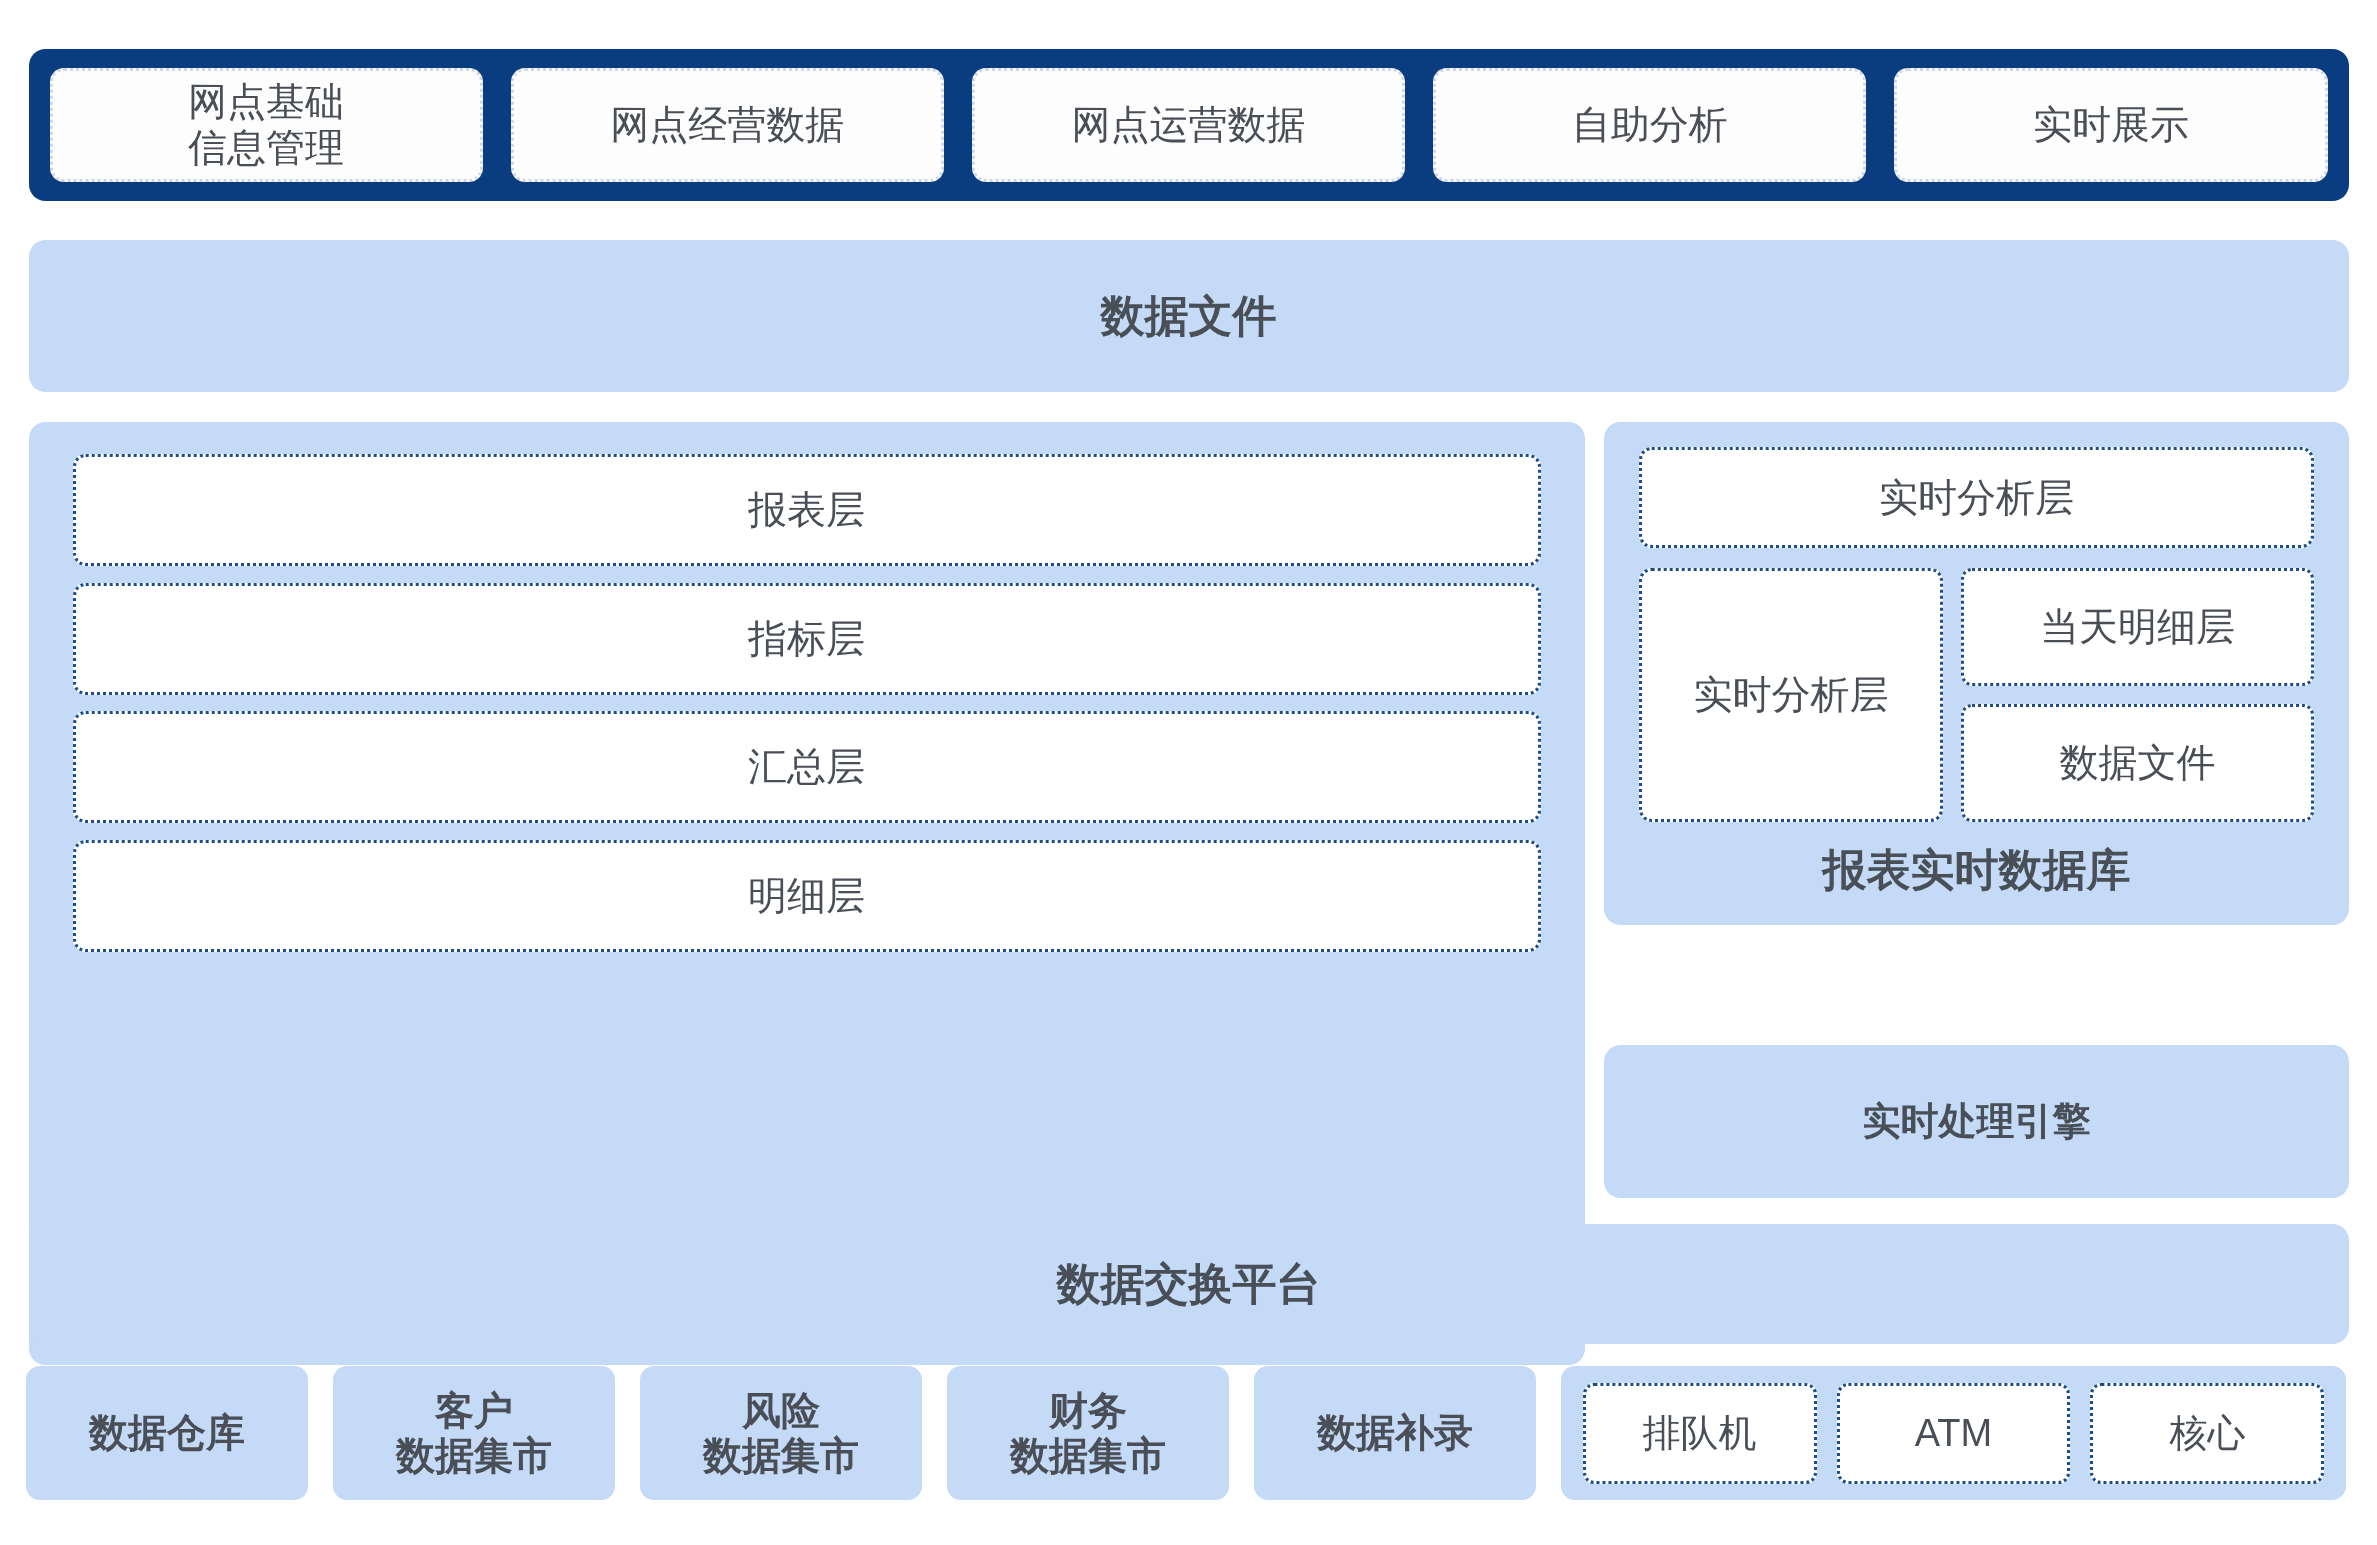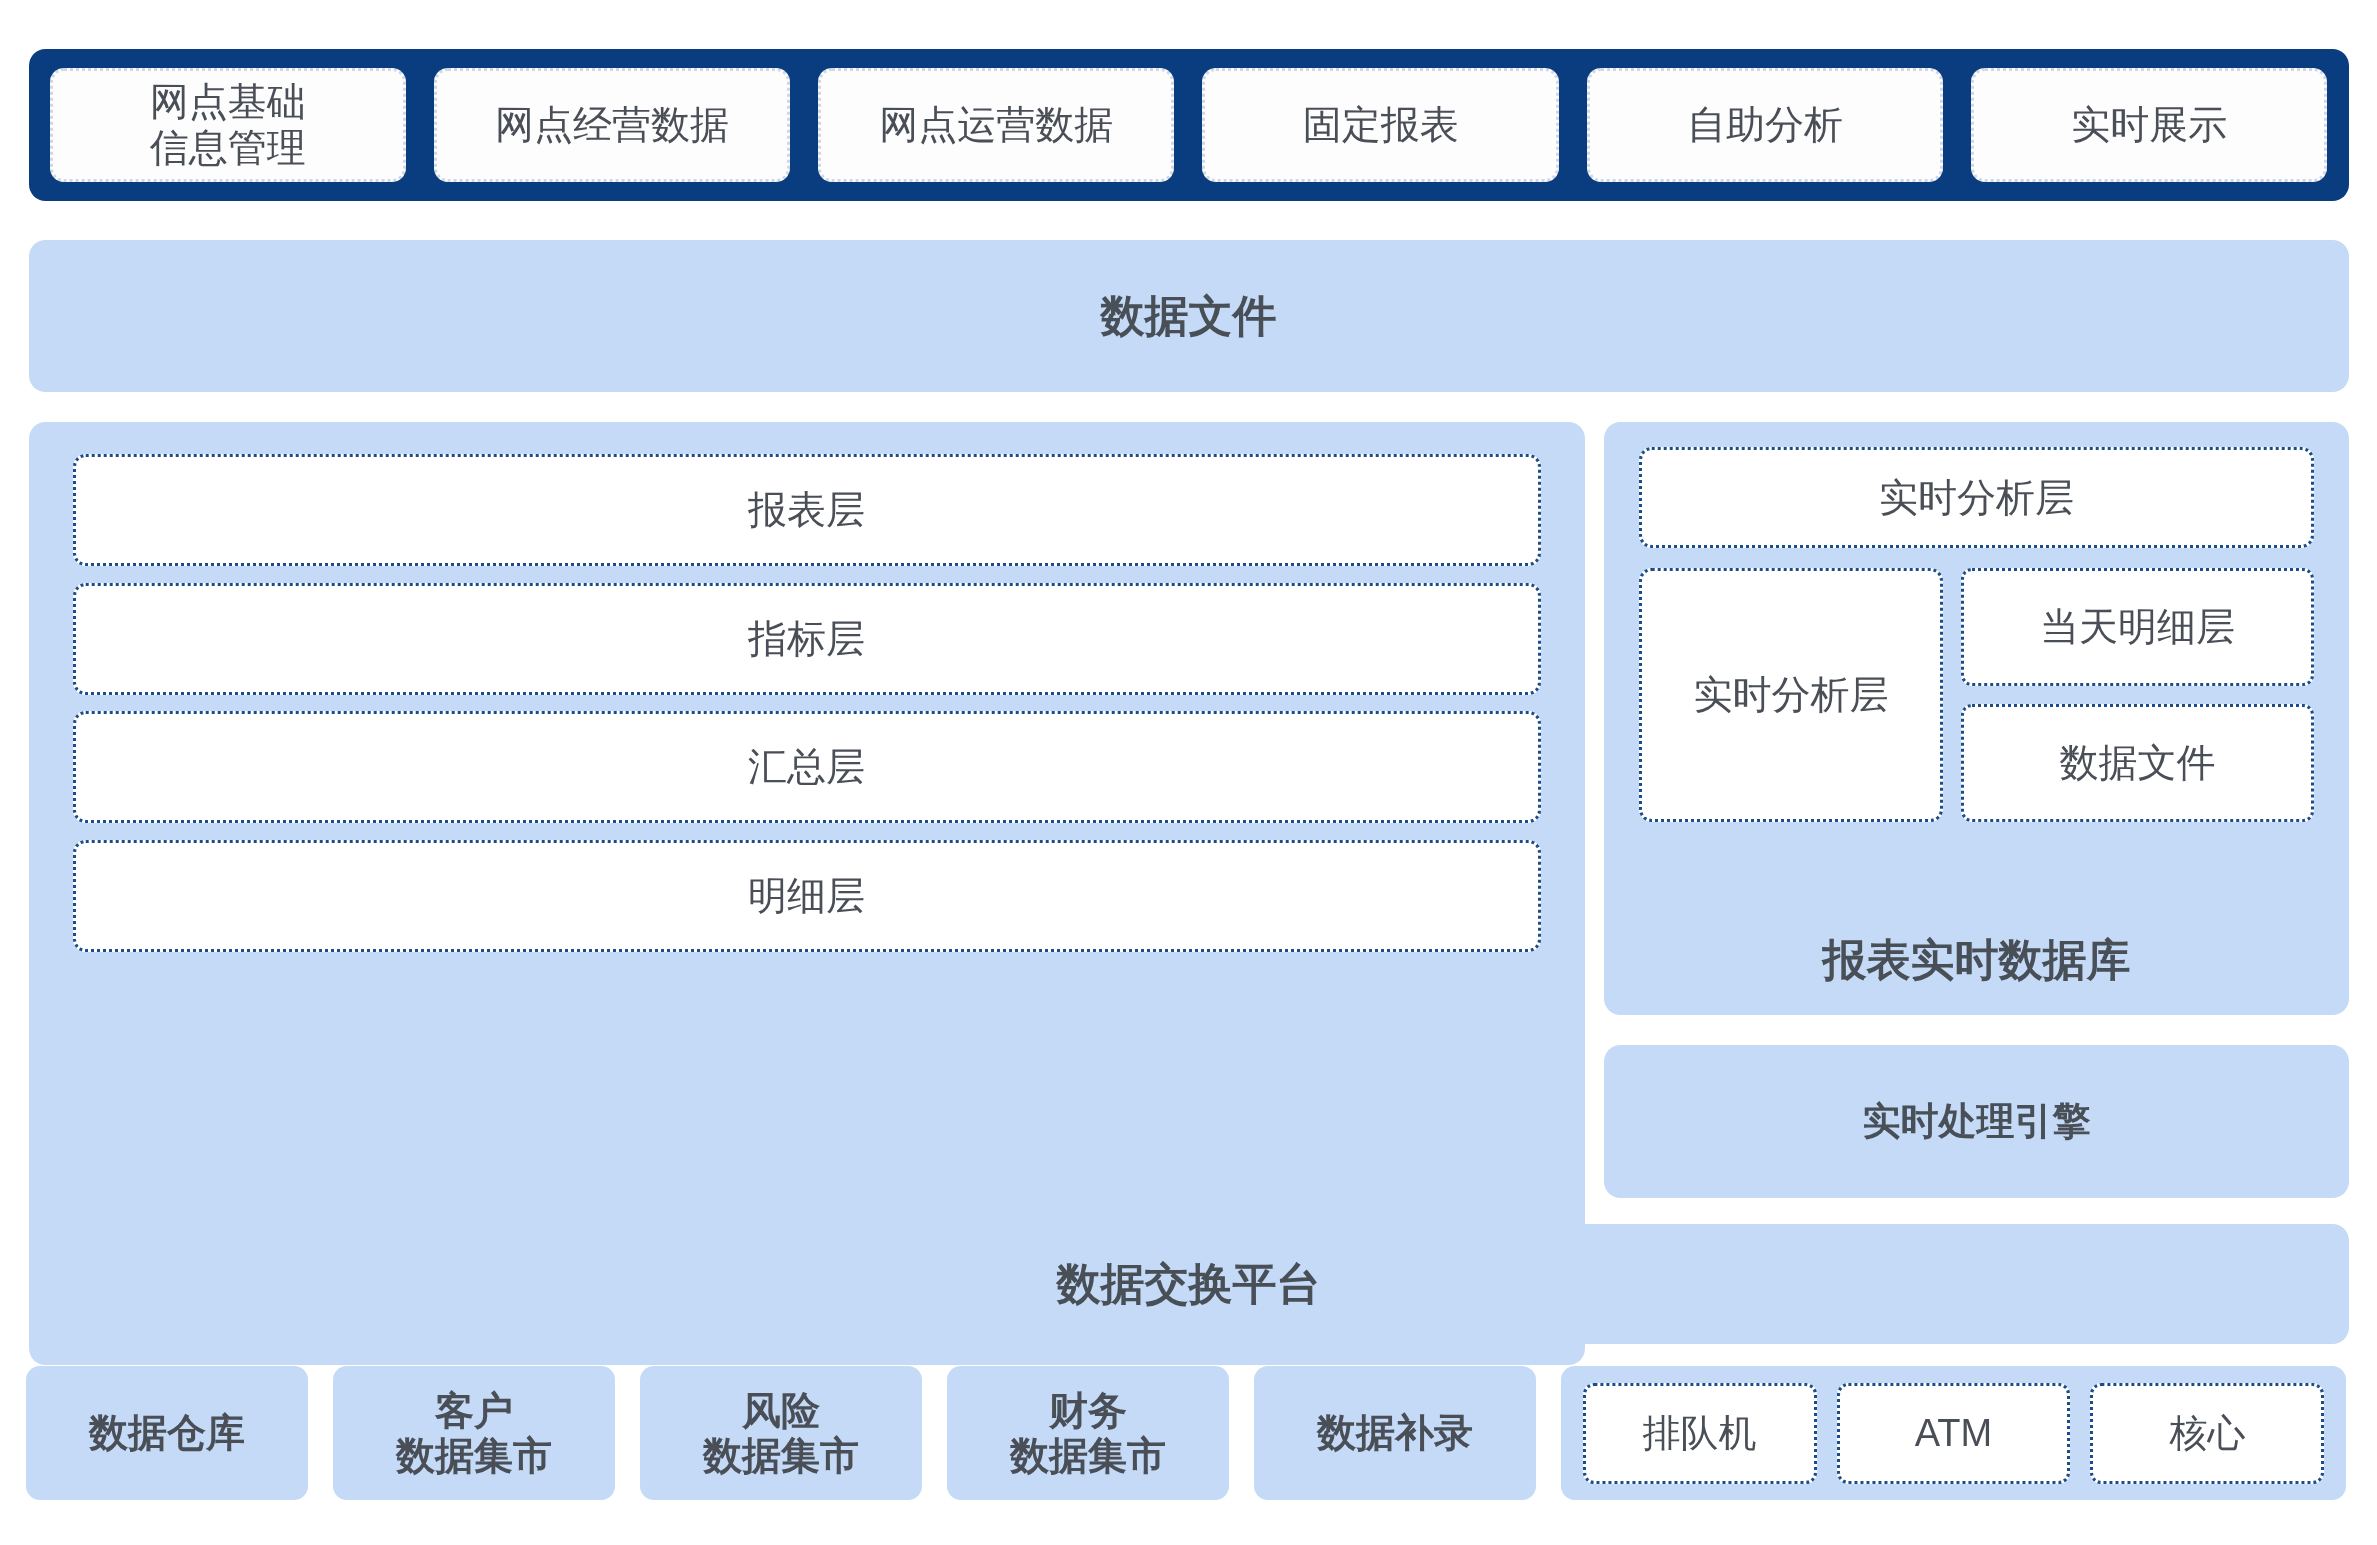--- a/index.html
+++ b/index.html
@@ -97,21 +97,21 @@
     left: 28.5px;
     top: 422px;
     width: 1556px;
     height: 943px;
     padding: 32px 44px 0 44px;
   }
   #realtime-panel {
     left: 1604px;
     top: 422px;
     width: 745px;
-    height: 593px;
+    height: 503px;
     padding: 25px 35px 0 35px;
   }
   #engine-panel {
     left: 1604px;
     top: 1045px;
     width: 745px;
     height: 153px;
     font-size: 38px;
     color: #494f57;
     font-weight: bold;
@@ -218,21 +218,20 @@
 </head>
 <body>
 
 <div class="canvas">
 
   <div class="appbar">
     <div class="appbar-btn center">网点基础
 信息管理</div>
     <div class="appbar-btn center">网点经营数据</div>
     <div class="appbar-btn center">网点运营数据</div>
-    <div class="appbar-btn center">固定报表</div>
     <div class="appbar-btn center">自助分析</div>
     <div class="appbar-btn center">实时展示</div>
   </div>
 
   <div class="band center" id="reportdb-band">数据文件</div>
 
   <div class="panel" id="batch-panel">
     <div class="batch-layers">
       <div class="layer-box center">报表层</div>
       <div class="layer-box center">指标层</div>

